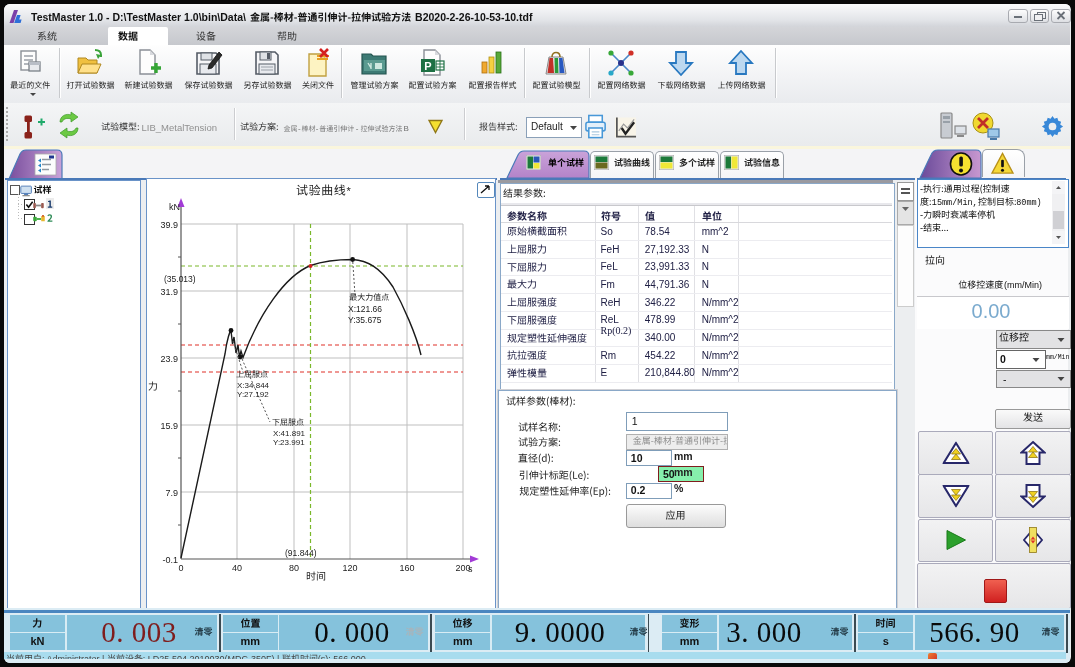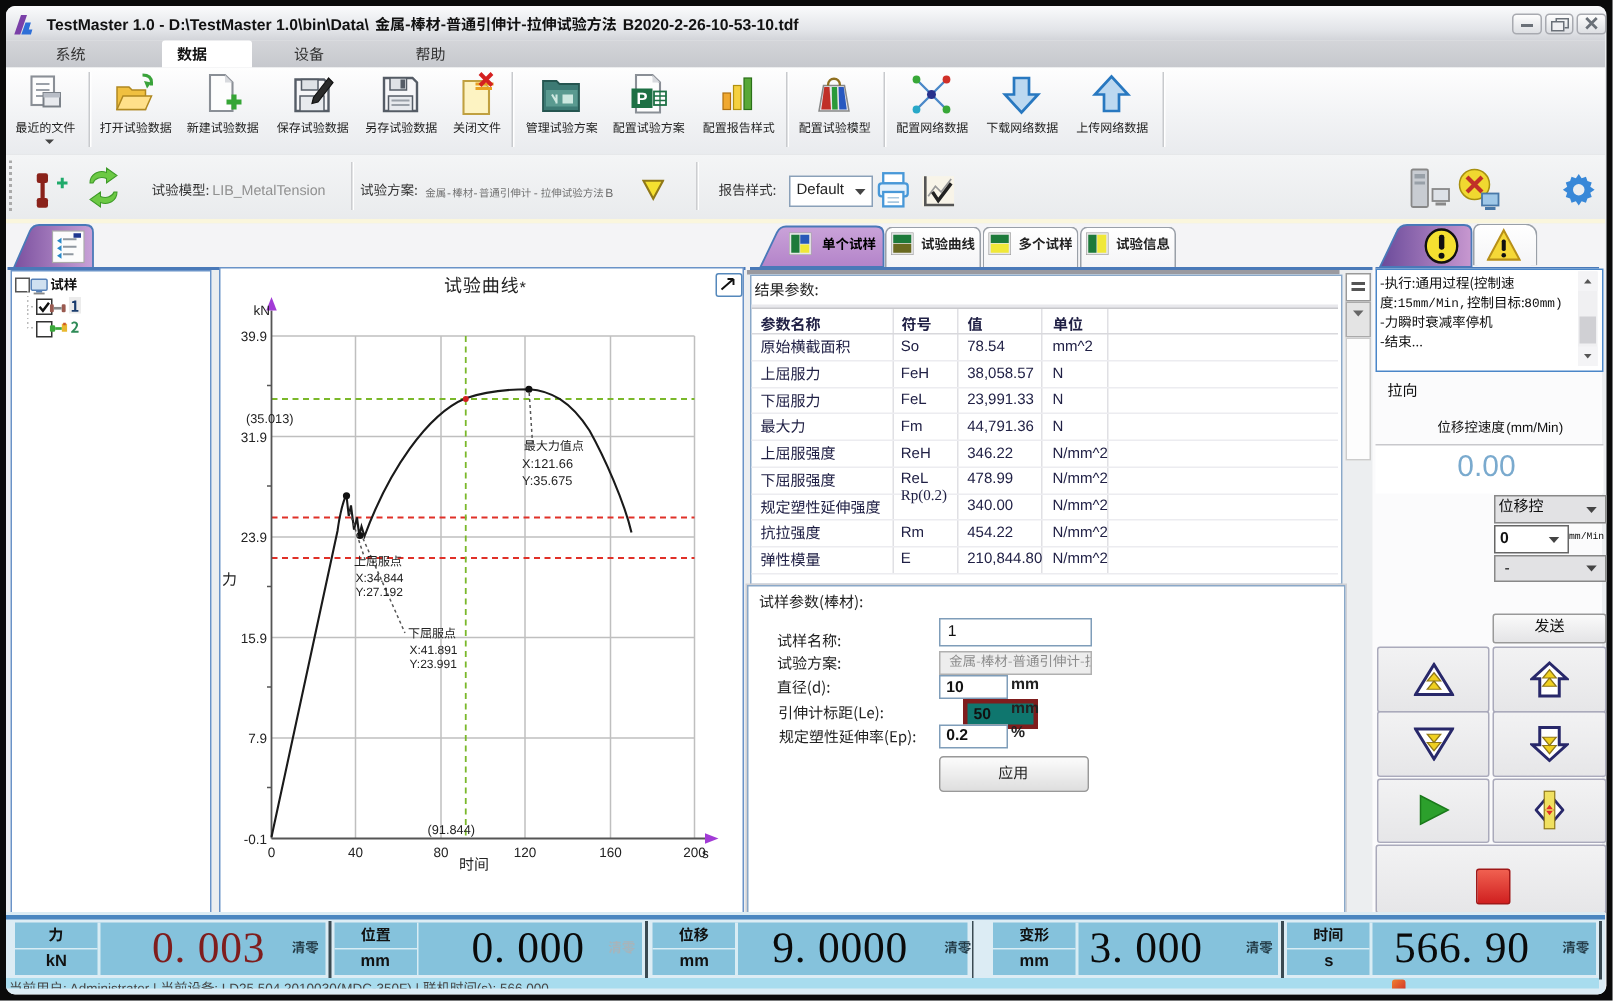--- a/index.html
+++ b/index.html
@@ -701,21 +701,21 @@
     <div class="ab" style="left:497px;top:236.0px;width:391px;height:1px;background:#ececf0"></div>
     <svg style="position:absolute;left:503.0px;top:240.0px;overflow:visible" width="40.00" height="10" viewBox="0 -880 4000 1000">
       <g fill="#202045">
         <use href="#g57" x="0"></use>
         <use href="#g89" x="1000"></use>
         <use href="#g90" x="2000"></use>
         <use href="#g83" x="3000"></use>
       </g>
     </svg>
     <span class="ab" style="left:596.5px;top:240.5px;font-size:10.0px;color:#202045;font-family:'Liberation Sans',sans-serif;line-height:1;">FeH</span>
-    <span class="ab" style="left:640.8px;top:240.5px;font-size:10.0px;color:#202045;font-family:'Liberation Sans',sans-serif;line-height:1;">38,058.57</span>
+    <span class="ab" style="left:640.8px;top:240.5px;font-size:10.0px;color:#202045;font-family:'Liberation Sans',sans-serif;line-height:1;">27,192.33</span>
     <span class="ab" style="left:697.7px;top:240.5px;font-size:10.0px;color:#202045;font-family:'Liberation Sans',sans-serif;line-height:1;">N</span>
     <div class="ab" style="left:497px;top:253.7px;width:391px;height:1px;background:#ececf0"></div>
     <svg style="position:absolute;left:503.0px;top:257.7px;overflow:visible" width="40.00" height="10" viewBox="0 -880 4000 1000">
       <g fill="#202045">
         <use href="#g55" x="0"></use>
         <use href="#g89" x="1000"></use>
         <use href="#g90" x="2000"></use>
         <use href="#g83" x="3000"></use>
       </g>
     </svg>
@@ -902,21 +902,21 @@
           <use href="#g68" x="8694"></use>
           <use href="#g131" x="9694"></use>
           <use href="#g69" x="10041"></use>
         </g>
       </svg>
     </div>
     <div class="ab" style="left:621.8px;top:446px;width:44px;height:14px;background:#fff;border:1px solid #7f9db9">
       <span class="ab" style="left:4.0px;top:1.5px;font-size:10.5px;color:#111;font-family:'Liberation Sans',sans-serif;line-height:1;font-weight:bold;">10</span>
     </div>
     <span class="ab" style="left:670.0px;top:446.5px;font-size:10.5px;color:#222;font-family:'Liberation Sans',sans-serif;line-height:1;font-weight:bold;">mm</span>
-    <div class="ab" style="left:638px;top:462.4px;width:44px;height:14px;background:#0f766e;border:3px solid #7f1d1d">
+    <div class="ab" style="left:654px;top:462.4px;width:44px;height:14px;background:#86efac;border:1px solid #7f1d1d">
       <span class="ab" style="left:4.0px;top:1.5px;font-size:10.5px;color:#111;font-family:'Liberation Sans',sans-serif;line-height:1;font-weight:bold;">50</span>
     </div>
     <span class="ab" style="left:670.0px;top:462.9px;font-size:10.5px;color:#222;font-family:'Liberation Sans',sans-serif;line-height:1;font-weight:bold;">mm</span>
     <div class="ab" style="left:621.8px;top:478.9px;width:44px;height:14px;background:#fff;border:1px solid #7f9db9">
       <span class="ab" style="left:4.0px;top:1.5px;font-size:10.5px;color:#111;font-family:'Liberation Sans',sans-serif;line-height:1;font-weight:bold;">0.2</span>
     </div>
     <span class="ab" style="left:670.0px;top:479.4px;font-size:10.5px;color:#222;font-family:'Liberation Sans',sans-serif;line-height:1;font-weight:bold;">%</span>
     <div class="ab" style="left:621.8px;top:500.4px;width:98.6px;height:21.5px;background:linear-gradient(#fcfcfc,#dedede);border:1px solid #999;border-radius:3px"></div>
     <svg style="position:absolute;left:660.5px;top:506.0px;overflow:visible" width="21.00" height="10" viewBox="0 -880 2000 1000">
       <g fill="#222">

